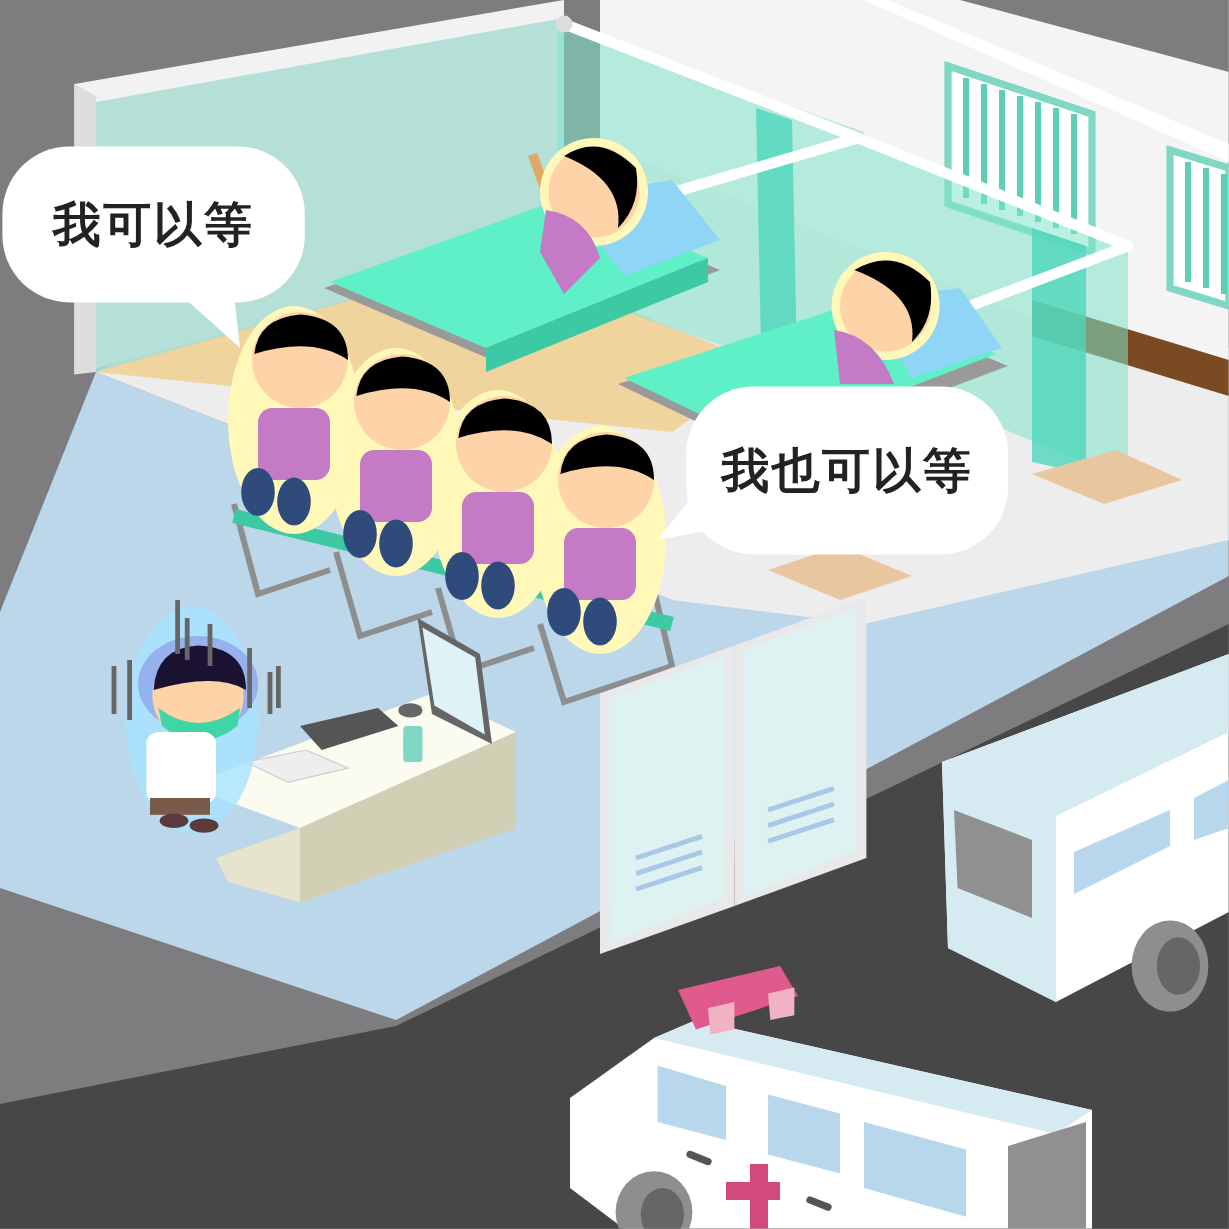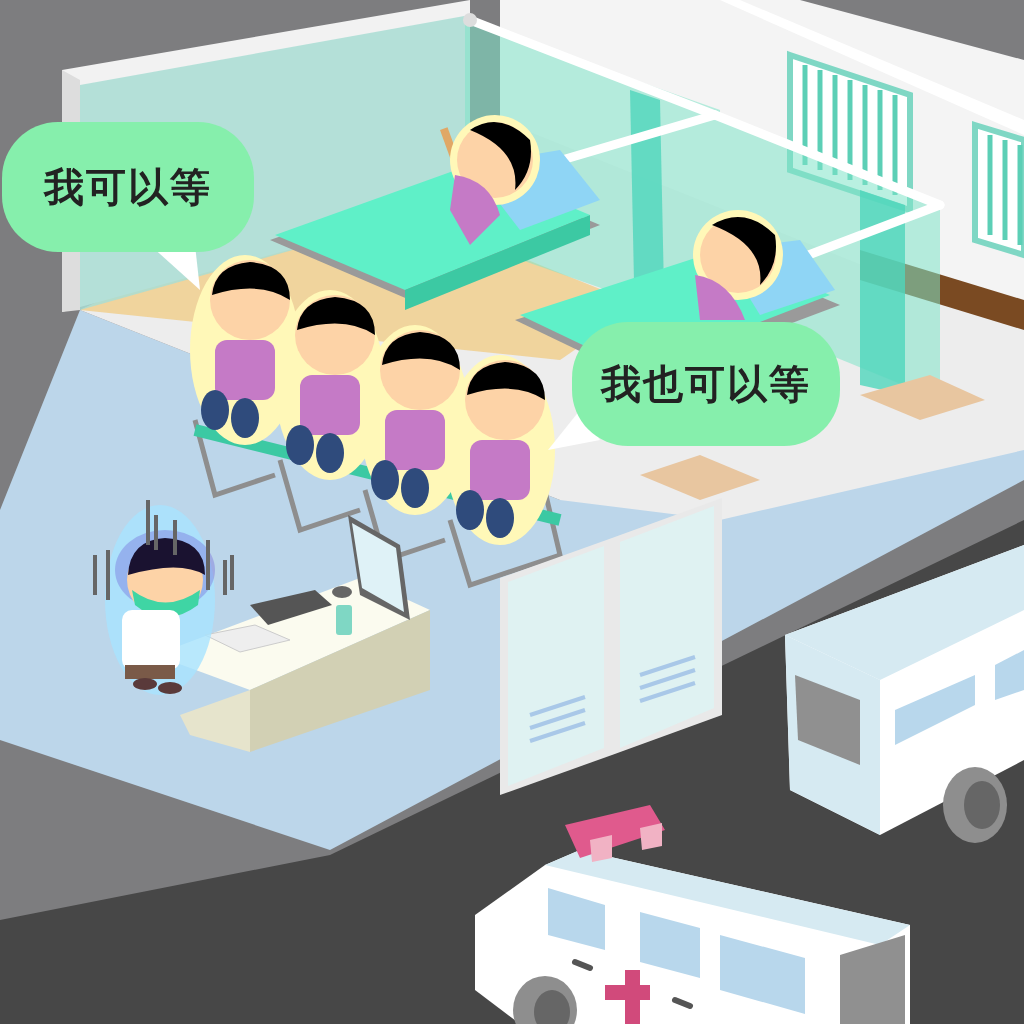--- a/index.html
+++ b/index.html
@@ -1,20 +1,20 @@
 <!DOCTYPE html>
 <html><head>
 <meta charset="utf-8">
 <style>
   html,body{margin:0;padding:0;}
   body{width:1024px;height:1024px;overflow:hidden;background:#7d7d7f;font-family:"DejaVu Sans",sans-serif;}
   #scene{position:absolute;left:0;top:0;width:1024px;height:1024px;}
-  .bubble{position:absolute;background:#86efac;border-radius:56px;display:flex;align-items:center;justify-content:center;color:#222;font-weight:bold;letter-spacing:2px;}
+  .bubble{position:absolute;background:#ffffff;border-radius:56px;display:flex;align-items:center;justify-content:center;color:#222;font-weight:bold;letter-spacing:2px;}
   .bubble1{left:2px;top:122px;width:252px;height:130px;font-size:40px;}
-  .bubble2{left:572px;top:322px;width:268px;height:124px;font-size:40px;}
+  .bubble2{left:572px;top:322px;width:268px;height:140px;font-size:40px;}
 </style>
 </head>
 <body>
 
 <svg id="scene" viewBox="0 0 1024 1024" xmlns="http://www.w3.org/2000/svg">
 
   <rect x="0" y="0" width="1024" height="1024" fill="#7d7d7f"></rect>
 
   <polygon points="0,1024 0,920 330,855 1024,520 1024,1024" fill="#474747"></polygon>
 

